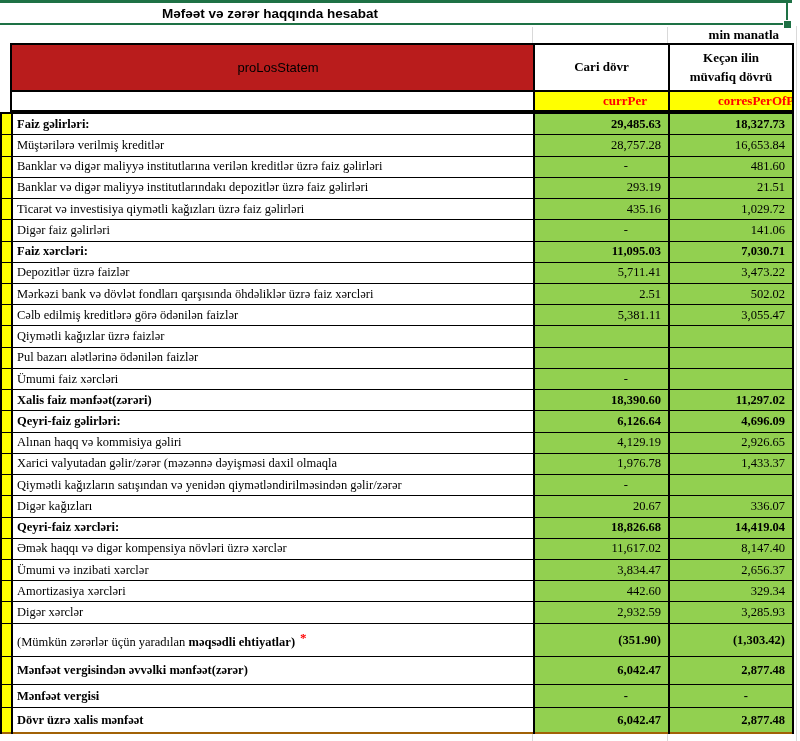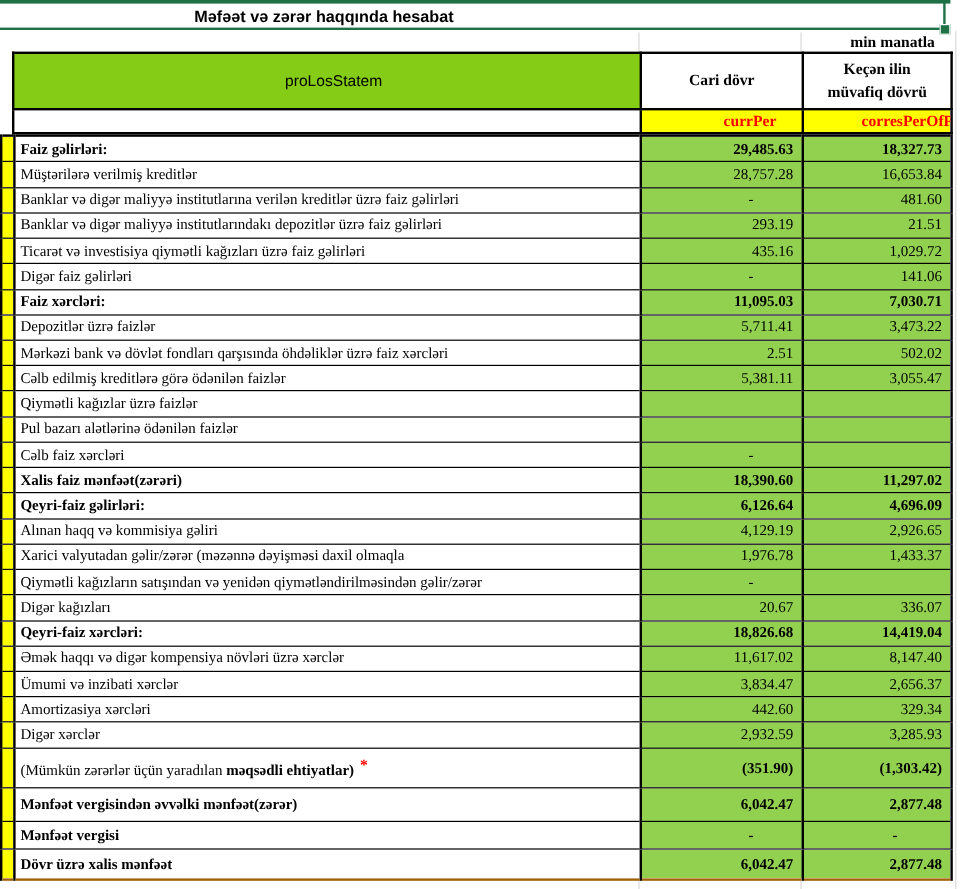--- a/index.html
+++ b/index.html
@@ -29,21 +29,21 @@
   .gl-h2{left:667px;top:27px;width:1px;height:16px;}
 
   table{border-collapse:collapse;table-layout:fixed;}
   td{overflow:hidden;white-space:nowrap;}
 
   
   #headerTable{position:absolute;left:10px;top:43px;width:782px;border:2px solid #000;}
   #headerTable td{border:2px solid #000;text-align:center;vertical-align:middle;}
   #headerTable .h-main{height:47px;}
   #headerTable .h-code{height:18px;}
-  .cell-prolos{background:#84cc16;font-family:"Liberation Sans", sans-serif;font-size:13px;padding-left:12px;}
+  .cell-prolos{background:#b91c1c;font-family:"Liberation Sans", sans-serif;font-size:13px;padding-left:12px;}
   .cell-colhead{background:#fff;font-weight:700;font-size:13px;line-height:1.45;}
   .cell-code{background:#FFFF00;color:#FF0000;font-weight:700;font-size:13px;padding-left:48px;}
   .cell-blank-label{background:#fff;border-left:2px solid #000;}
 
   
   #dataTable{position:absolute;left:0;top:112px;width:792px;height:622px;
              border:2px solid #a16207;border-top:2px solid #000;}
   #dataTable td{border:1px solid #000;border-left-width:2px;border-right-width:2px;
                 font-size:12.5px;vertical-align:middle;}
   #dataTable td.cA{background:#FFFF00;padding:0;}
@@ -181,21 +181,21 @@
           <td class="val"></td>
         </tr>
     <tr>
           <td class="cA"></td>
           <td class="lbl">Pul bazarı alətlərinə ödənilən faizlər</td>
           <td class="val"></td>
           <td class="val"></td>
         </tr>
     <tr>
           <td class="cA"></td>
-          <td class="lbl">Cəlb faiz xərcləri</td>
+          <td class="lbl">Ümumi faiz xərcləri</td>
           <td class="val dash1">-</td>
           <td class="val"></td>
         </tr>
     <tr class="b">
           <td class="cA"></td>
           <td class="lbl">Xalis faiz mənfəət(zərəri)</td>
           <td class="val">18,390.60</td>
           <td class="val">11,297.02</td>
         </tr>
     <tr class="b">

